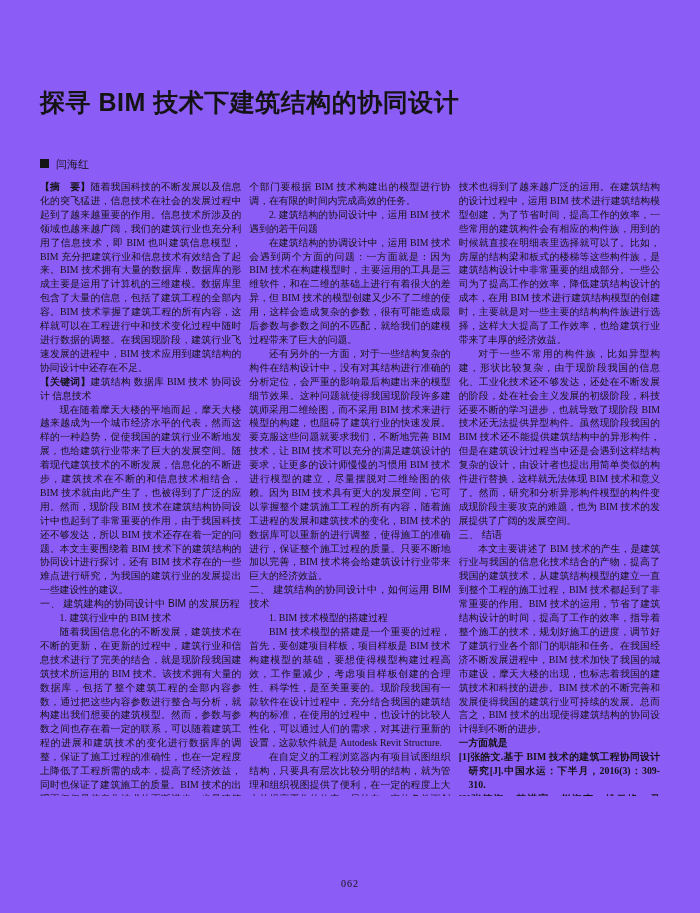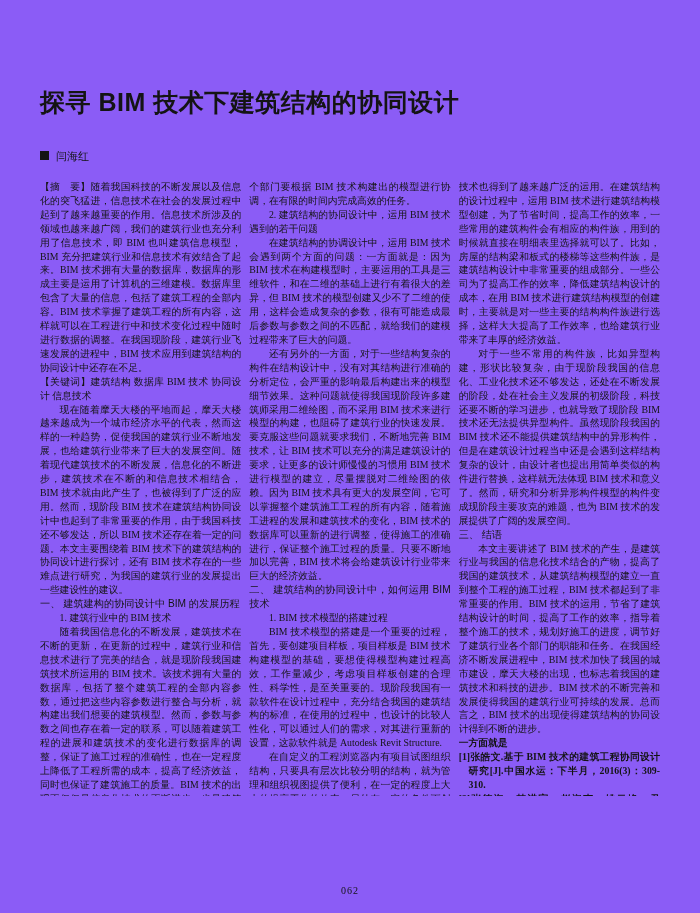--- a/index.html
+++ b/index.html
@@ -6,46 +6,46 @@
   .page {
     position:relative; width:700px; height:913px; margin:0 auto;
     background:#8b5cf6; overflow:hidden; color:#141414;
   }
   .title {
     position:absolute; left:40px; top:86px; width:620px;
     font-family:"Liberation Sans", sans-serif; font-weight:bold;
     font-size:25px; letter-spacing:0.5px; white-space:nowrap;
   }
   .author {
-    position:absolute; left:40px; top:149px;
+    position:absolute; left:40px; top:157px;
     font-family:"Liberation Sans", sans-serif; font-size:11px;
   }
   .author .sq {
     display:inline-block; width:9px; height:9px; background:#141414;
     margin-right:7px; vertical-align:baseline;
   }
   .cols {
     position:absolute; left:40px; top:180px; width:620px; height:616px;
     display:flex; gap:8px;
     font-family:"Liberation Serif", serif; font-size:9.8px;
     line-height:13.9px; text-align:justify; overflow:hidden;
   }
   .col { flex:1 1 0; min-width:0; overflow:hidden; }
   .cols p { margin:0; }
   .indent { text-indent:2em; }
-  .lbl { font-family:"Liberation Sans", sans-serif; font-weight:normal; }
+  .lbl { font-family:"Liberation Sans", sans-serif; font-weight:bold; }
   .gap { margin-top:13px; }
   .h1 {
     font-family:"Liberation Sans", sans-serif; font-weight:normal;
     font-size:10.2px;
   }
   .refhead { font-family:"Liberation Sans", sans-serif; font-weight:bold; }
   .ref { padding-left:1em; text-indent:-1em;font-weight:bold; }
   .pageno {
-    position:absolute; left:0; right:0; bottom:17px; text-align:center;
+    position:absolute; left:0; right:0; bottom:24px; text-align:center;
     font-family:"Liberation Serif", serif; font-size:10px; letter-spacing:1px;
   }
 </style>
 </head>
 <body>
 
 <div class="page">
 
   <div class="title">探寻 BIM 技术下建筑结构的协同设计</div>
 

